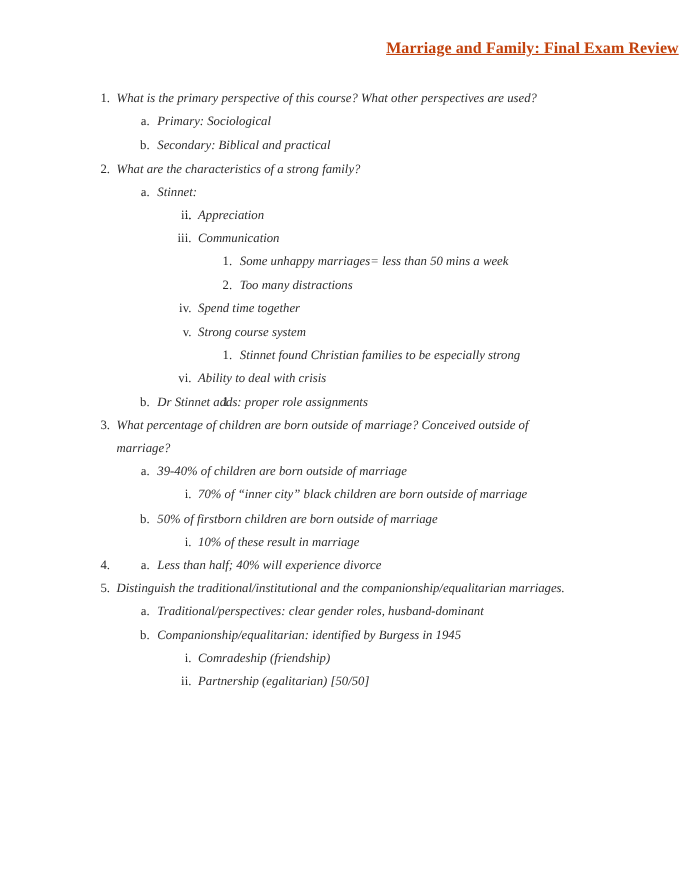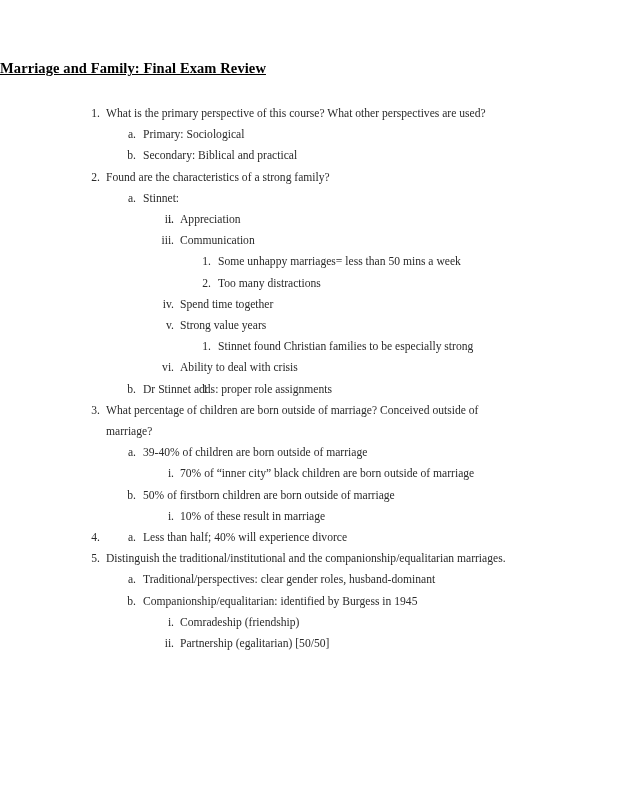--- a/index.html
+++ b/index.html
@@ -14,48 +14,49 @@
     color: #1b1b1b;
     overflow: hidden;
   }
   .page {
     position: relative;
     width: 617px;
     height: 799px;
     background: #ffffff;
   }
   .doc-title {
-    text-align: left;
+    text-align: right;
     font-size: 14.5px;
     font-weight: bold;
     text-decoration: underline;
     letter-spacing: 0.1px;
     margin: 0;
-    padding-top: 60px;
-    color: #000000;
+    padding-top: 36px;
+    color: #c2410c;
   }
   .outline {
     margin: 0;
     padding: 0;
     list-style: none;
     padding-top: 26px;
   }
   .item {
     position: relative;
     font-size: 11.6px;
     line-height: 21.2px;
     color: #2a2a2a;
   }
   .item .marker {
     position: absolute;
     text-align: right;
     color: #2a2a2a;
   }
   .item .txt {
     display: block;
+    font-style: italic;
   }
 
   
   .lvl1 {
     padding-left: 106px;
     padding-right: 92px;
     margin-bottom: 0;
   }
   .lvl1 > .marker {
     left: 78px;
@@ -105,21 +106,21 @@
       <div class="item lvl2">
         <span class="marker">a.</span>
         <span class="txt">Primary: Sociological</span>
       </div>
       <div class="item lvl2">
         <span class="marker">b.</span>
         <span class="txt">Secondary: Biblical and practical</span>
       </div>
       <div class="item lvl1">
         <span class="marker">2.</span>
-        <span class="txt">Found are the characteristics of a strong family?</span>
+        <span class="txt">What are the characteristics of a strong family?</span>
       </div>
       <div class="item lvl2">
         <span class="marker">a.</span>
         <span class="txt">Stinnet:</span>
       </div>
       <div class="item lvl3">
         <span class="marker">i.</span>
       </div>
       <div class="item lvl3">
         <span class="marker">ii.</span>
@@ -136,21 +137,21 @@
       <div class="item lvl4">
         <span class="marker">2.</span>
         <span class="txt">Too many distractions</span>
       </div>
       <div class="item lvl3">
         <span class="marker">iv.</span>
         <span class="txt">Spend time together</span>
       </div>
       <div class="item lvl3">
         <span class="marker">v.</span>
-        <span class="txt">Strong value years</span>
+        <span class="txt">Strong course system</span>
       </div>
       <div class="item lvl4">
         <span class="marker">1.</span>
         <span class="txt">Stinnet found Christian families  to be especially strong</span>
       </div>
       <div class="item lvl3">
         <span class="marker">vi.</span>
         <span class="txt">Ability to deal with crisis</span>
       </div>
       <div class="item lvl4">

